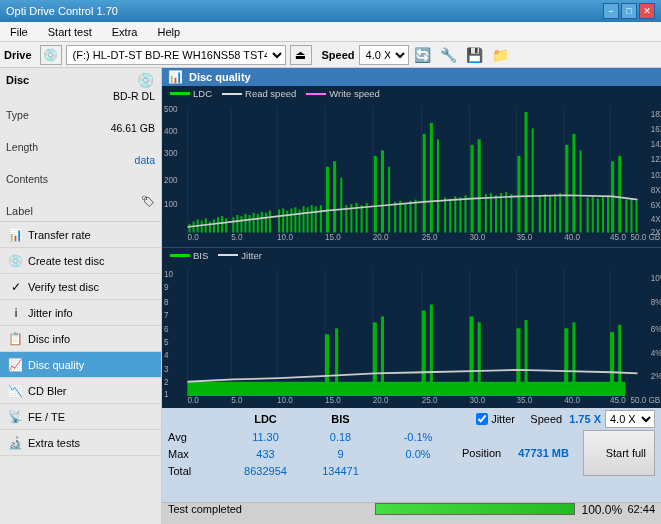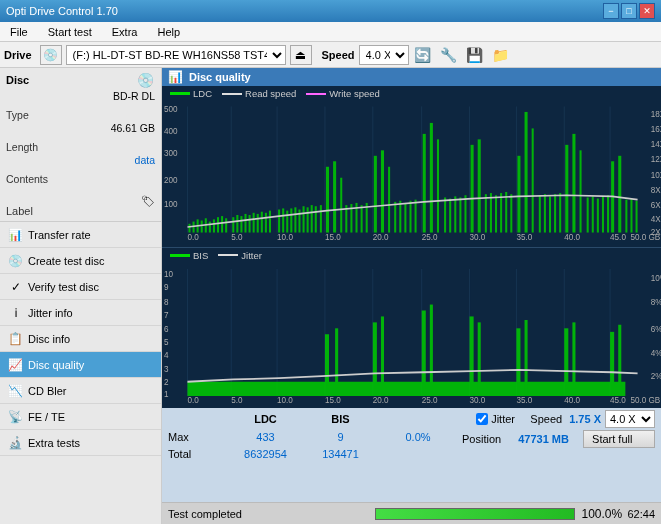--- a/index.html
+++ b/index.html
@@ -187,32 +187,32 @@
       display: flex;
       flex-direction: column;
       flex-shrink: 0;
       padding: 2px 6px;
     }
 
     .start-btn {
       background: linear-gradient(to bottom, #f0f0f0, #d8d8d8);
       border: 1px solid #aaa;
       font-size: 11px;
-      padding: 2px 8px;
+      padding: 16px 8px;
       cursor: pointer;
       width: 80px;
-      text-align: left;
+      text-align: right;
     }
 
     
     .bottom-bar {
       height: 22px;
       background: #d0d0d0;
       display: flex;
-      align-items: center;
+      align-items: flex-start;
       padding: 0 6px;
       gap: 6px;
       border-top: 1px solid #bbb;
       flex-shrink: 0;
     }
     .status-text { font-size: 11px; flex: 1; }
     .progress-bar-container {
       width: 200px;
       height: 12px;
       background: #888;
@@ -590,20 +590,26 @@
           <span style="color:#0066cc; font-weight:bold; margin-left:4px;">1.75 X</span>
         </div>
         <select class="speed-select-small">
           <option>4.0 X</option>
         </select>
       </div>
 
       <div style="display:flex; gap:4px;">
         <div style="flex:1;">
 
+          <div style="display:flex; align-items:center; height:17px; font-size:11px;">
+            <div style="width:60px;">Avg</div>
+            <div style="width:75px; text-align:center; color:#0066cc;">11.30</div>
+            <div style="width:75px; text-align:center; color:#0066cc;">0.18</div>
+            <div style="width:80px; text-align:center; color:#0066cc;">-0.1%</div>
+          </div>
 
           <div style="display:flex; align-items:center; height:17px; font-size:11px;">
             <div style="width:60px;">Max</div>
             <div style="width:75px; text-align:center; color:#0066cc;">433</div>
             <div style="width:75px; text-align:center; color:#0066cc;">9</div>
             <div style="width:80px; text-align:center; color:#0066cc;">0.0%</div>
           </div>
 
           <div style="display:flex; align-items:center; height:17px; font-size:11px;">
             <div style="width:60px;">Total</div>

